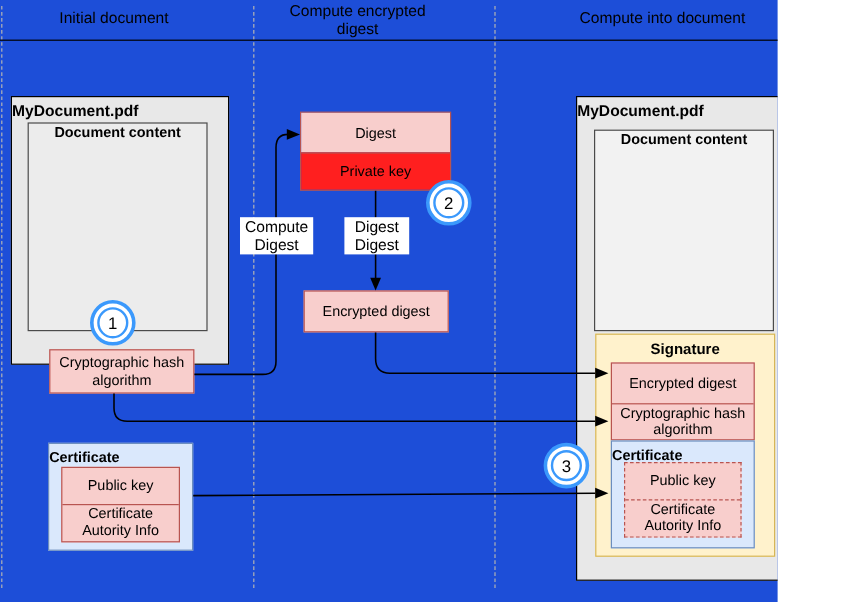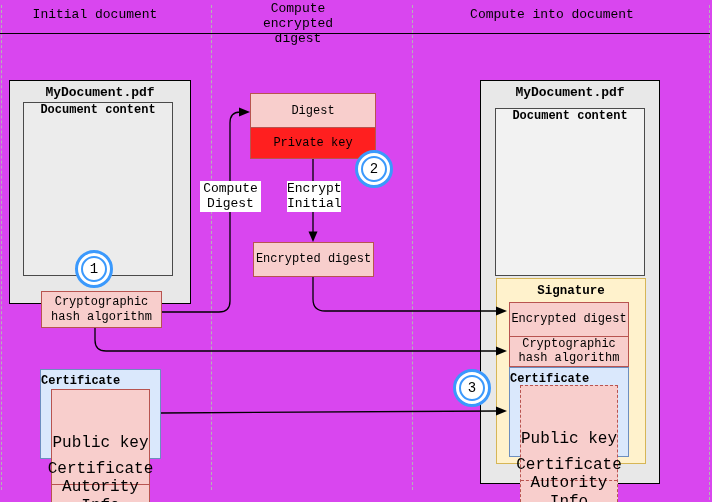--- a/index.html
+++ b/index.html
@@ -1,38 +1,38 @@
 <!DOCTYPE html>
 <html><head>
 <meta charset="utf-8">
 <style>
   html,body{margin:0;padding:0;background:#fff;}
   #canvas{
-    position:relative;width:712px;height:502px;background:#d946ef;
-    font-family:Liberation Mono, monospace;color:#000;overflow:hidden;
+    position:relative;width:648px;height:502px;background:#1d4ed8;
+    font-family:Liberation Sans, sans-serif;color:#000;overflow:hidden;
   }
   .vline{position:absolute;width:0;border-left:1px dashed #b3b3b3;}
   .hrule{position:absolute;left:0;top:33px;width:710px;height:0;border-top:1.6px solid #000;}
   .lane-header{position:absolute;text-align:center;font-size:13px;line-height:1.16;}
   
   .docbox{position:absolute;background:#e8e8e8;border:1.6px solid #000;box-sizing:border-box;}
-  .doc-title{text-align:center;font-weight:bold;font-size:13px;margin-top:4px;}
+  .doc-title{text-align:left;font-weight:bold;font-size:13px;margin-top:4px;}
   .content-box{position:absolute;background:#f0f0f0;border:1px solid #4a4a4a;box-sizing:border-box;
     display:flex;align-items:flex-start;justify-content:center;font-weight:bold;font-size:12px;text-align:center;}
   
   .node{position:absolute;box-sizing:border-box;display:flex;align-items:center;justify-content:center;
     text-align:center;font-size:12px;line-height:1.2;}
   .pink{background:#f8cecc;border:1px solid #b85450;}
   .blue-box{position:absolute;box-sizing:border-box;background:#dae8fc;border:1px solid #6c8ebf;}
   .cert-title{text-align:left;font-weight:bold;font-size:12px;margin-top:4px;}
   .cert-stack{position:absolute;box-sizing:border-box;background:#f8cecc;}
   .cert-stack.solid{border:1px solid #b85450;}
   .cert-stack.dashed{border:1px dashed #b85450;}
-  .cert-stack .cell{display:flex;align-items:flex-end;justify-content:center;text-align:center;
-    font-size:16px;line-height:1.15;box-sizing:border-box;margin-top:32px;}
+  .cert-stack .cell{display:flex;align-items:center;justify-content:center;text-align:center;
+    font-size:12px;line-height:1.15;box-sizing:border-box;}
   .cert-stack.solid .cell + .cell{border-top:1px solid #b85450;}
   .cert-stack.dashed .cell + .cell{border-top:1px dashed #b85450;}
   
   .combo{position:absolute;box-sizing:border-box;border:1px solid #b85450;}
   .combo-top{height:33px;background:#f8cecc;display:flex;align-items:center;justify-content:center;font-size:12px;}
   .combo-bottom{height:31px;background:#ff1f1f;border-top:1px solid #b85450;display:flex;align-items:center;
     justify-content:center;font-size:12px;box-sizing:border-box;}
   
   .sig{position:absolute;box-sizing:border-box;background:#fff2cc;border:1px solid #d6b656;}
   .sig-title{text-align:center;font-weight:bold;font-size:12.5px;margin-top:5px;}
@@ -140,21 +140,21 @@
     <g fill="#000" stroke="none">
       <polygon points="250,112 239,107.5 239,116.5"></polygon>
       <polygon points="313,242 308.5,231.5 317.5,231.5"></polygon>
       <polygon points="507,311 496,306.5 496,315.5"></polygon>
       <polygon points="507,351 496,346.5 496,355.5"></polygon>
       <polygon points="507,411 496,406.5 496,415.5"></polygon>
     </g>
   </svg>
 
   <div class="edge-label" style="left:200px;top:181px;width:61px;">Compute Digest</div>
-  <div class="edge-label" style="left:287px;top:181px;width:54px;">Encrypt Initial</div>
+  <div class="edge-label" style="left:287px;top:181px;width:54px;">Digest Digest</div>
 
   <div class="badge" style="left:75px;top:250px;">
     <div class="badge-inner">1</div>
   </div>
   <div class="badge" style="left:355px;top:150px;">
     <div class="badge-inner">2</div>
   </div>
   <div class="badge" style="left:453px;top:369px;">
     <div class="badge-inner">3</div>
   </div>

